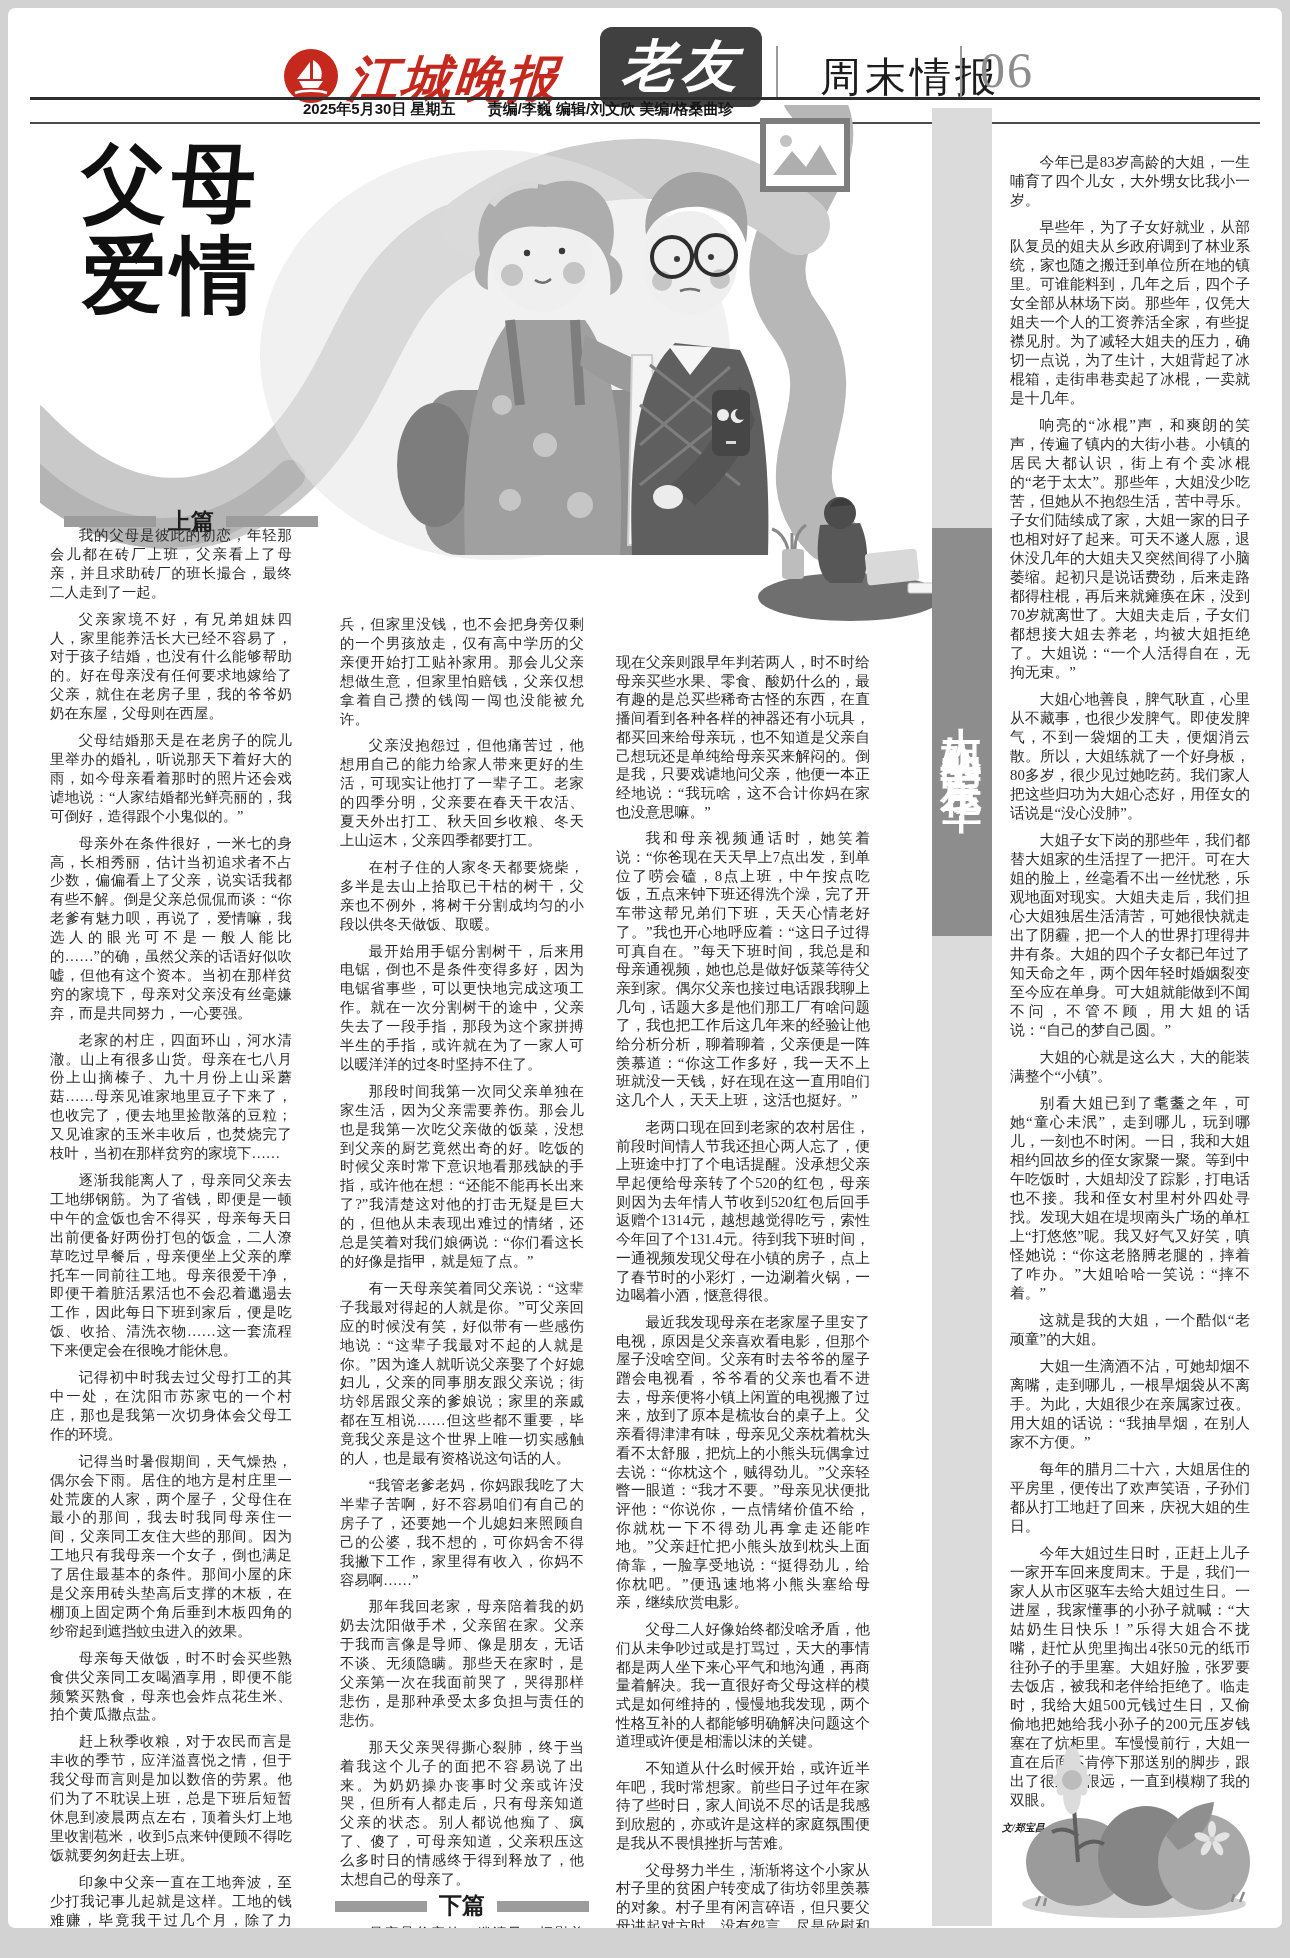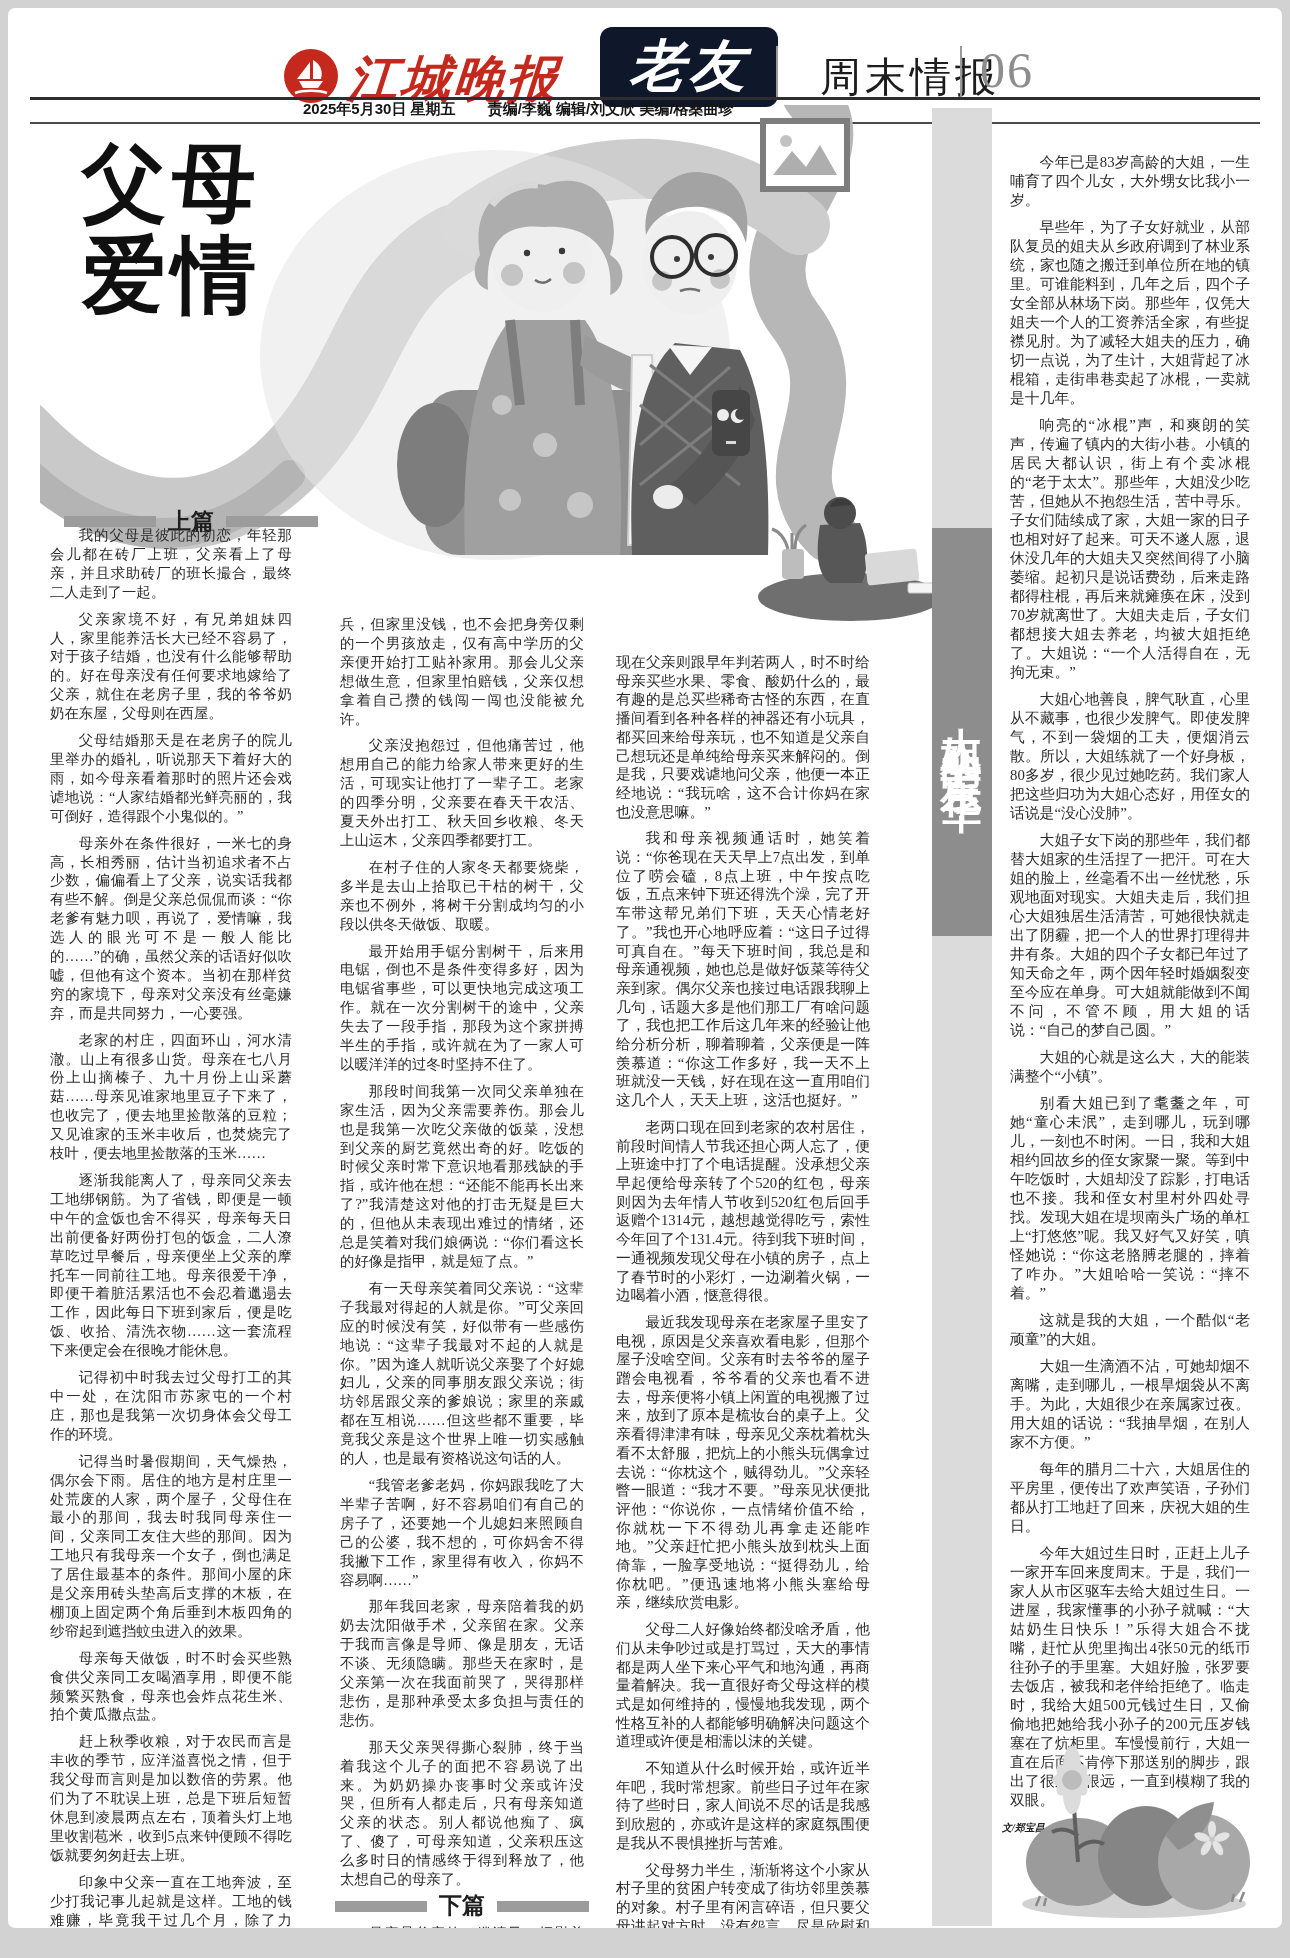--- a/index.html
+++ b/index.html
@@ -15,22 +15,22 @@
   }
   
   .boat-icon{position:absolute;left:275px;top:40px;width:56px;height:56px;}
   .paper-name{
     position:absolute;left:340px;top:38px;
     font-size:50px;font-weight:bold;font-style:italic;
     color:#c5281c;letter-spacing:3px;white-space:nowrap;
     transform:skewX(-4deg);
   }
   .laoyou-badge{
-    position:absolute;left:592px;top:19px;width:178px;height:80px;
-    background:#0f172a;border-radius:12px;color:#fff;
+    position:absolute;left:592px;top:19px;width:162px;height:80px;
+    background:#404040;border-radius:12px;color:#fff;
     font-size:56px;font-weight:bold;font-style:italic;
     display:flex;align-items:center;justify-content:center;letter-spacing:4px;
   }
   .vdiv{position:absolute;top:38px;width:2px;height:54px;background:#9a9a9a;}
   .vdiv.d1{left:768px;} .vdiv.d2{left:952px;}
   .section-name{
     position:absolute;left:812px;top:42px;font-size:41px;color:#1c1c1c;
     font-family:"Liberation Sans","DejaVu Sans",sans-serif;
     letter-spacing:4px;font-weight:500;white-space:nowrap;
   }
@@ -200,21 +200,21 @@
     <span class="lbl">上篇</span>
     <span class="bar"></span>
   </div>
 
   <div id="col1" class="tcol">
     <div>
         <p class="ind">我的父母是彼此的初恋，年轻那会儿都在砖厂上班，父亲看上了母亲，并且求助砖厂的班长撮合，最终二人走到了一起。</p>
         <p class="ind">父亲家境不好，有兄弟姐妹四人，家里能养活长大已经不容易了，对于孩子结婚，也没有什么能够帮助的。好在母亲没有任何要求地嫁给了父亲，就住在老房子里，我的爷爷奶奶在东屋，父母则在西屋。</p>
         <p class="ind">父母结婚那天是在老房子的院儿里举办的婚礼，听说那天下着好大的雨，如今母亲看着那时的照片还会戏谑地说：“人家结婚都光鲜亮丽的，我可倒好，造得跟个小鬼似的。”</p>
         <p class="ind">母亲外在条件很好，一米七的身高，长相秀丽，估计当初追求者不占少数，偏偏看上了父亲，说实话我都有些不解。倒是父亲总侃侃而谈：“你老爹有魅力呗，再说了，爱情嘛，我选人的眼光可不是一般人能比的……”的确，虽然父亲的话语好似吹嘘，但他有这个资本。当初在那样贫穷的家境下，母亲对父亲没有丝毫嫌弃，而是共同努力，一心要强。</p>
-        <p class="ind">老家的村庄，四面环山，河水清澈。山上有很多山货。母亲在七八月份上山摘榛子、九十月份上山采蘑菇……母亲见谁家地里豆子下来了，也收完了，便去地里捡散落的豆粒；又见谁家的玉米丰收后，也焚烧完了枝叶，便去地里捡散落的玉米……</p>
+        <p class="ind">老家的村庄，四面环山，河水清澈。山上有很多山货。母亲在七八月份上山摘榛子、九十月份上山采蘑菇……母亲见谁家地里豆子下来了，也收完了，便去地里捡散落的豆粒；又见谁家的玉米丰收后，也焚烧完了枝叶，当初在那样贫穷的家境下……</p>
         <p class="ind">逐渐我能离人了，母亲同父亲去工地绑钢筋。为了省钱，即便是一顿中午的盒饭也舍不得买，母亲每天日出前便备好两份打包的饭盒，二人潦草吃过早餐后，母亲便坐上父亲的摩托车一同前往工地。母亲很爱干净，即便干着脏活累活也不会忍着邋遢去工作，因此每日下班到家后，便是吃饭、收拾、清洗衣物……这一套流程下来便定会在很晚才能休息。</p>
         <p class="ind">记得初中时我去过父母打工的其中一处，在沈阳市苏家屯的一个村庄，那也是我第一次切身体会父母工作的环境。</p>
         <p class="ind">记得当时暑假期间，天气燥热，偶尔会下雨。居住的地方是村庄里一处荒废的人家，两个屋子，父母住在最小的那间，我去时我同母亲住一间，父亲同工友住大些的那间。因为工地只有我母亲一个女子，倒也满足了居住最基本的条件。那间小屋的床是父亲用砖头垫高后支撑的木板，在棚顶上固定两个角后垂到木板四角的纱帘起到遮挡蚊虫进入的效果。</p>
         <p class="ind">母亲每天做饭，时不时会买些熟食供父亲同工友喝酒享用，即便不能频繁买熟食，母亲也会炸点花生米、拍个黄瓜撒点盐。</p>
         <p class="ind">赶上秋季收粮，对于农民而言是丰收的季节，应洋溢喜悦之情，但于我父母而言则是加以数倍的劳累。他们为了不耽误上班，总是下班后短暂休息到凌晨两点左右，顶着头灯上地里收割苞米，收到5点来钟便顾不得吃饭就要匆匆赶去上班。</p>
         <p class="ind">印象中父亲一直在工地奔波，至少打我记事儿起就是这样。工地的钱难赚，毕竟我干过几个月，除了力工，钢筋工算是最廉价的工种。父亲干这活纯属屈才，因为在我心中，他的头脑不亚于任何人，偏偏肩上的责任太重了。</p>
         <p class="ind">父亲是家里的幼子，哥哥当兵走了，两个姐姐嫁人了，赡养老人的重任实则在父亲还小时已然落至他的双肩。父亲也想当</p>
       </div>
   </div>
 

